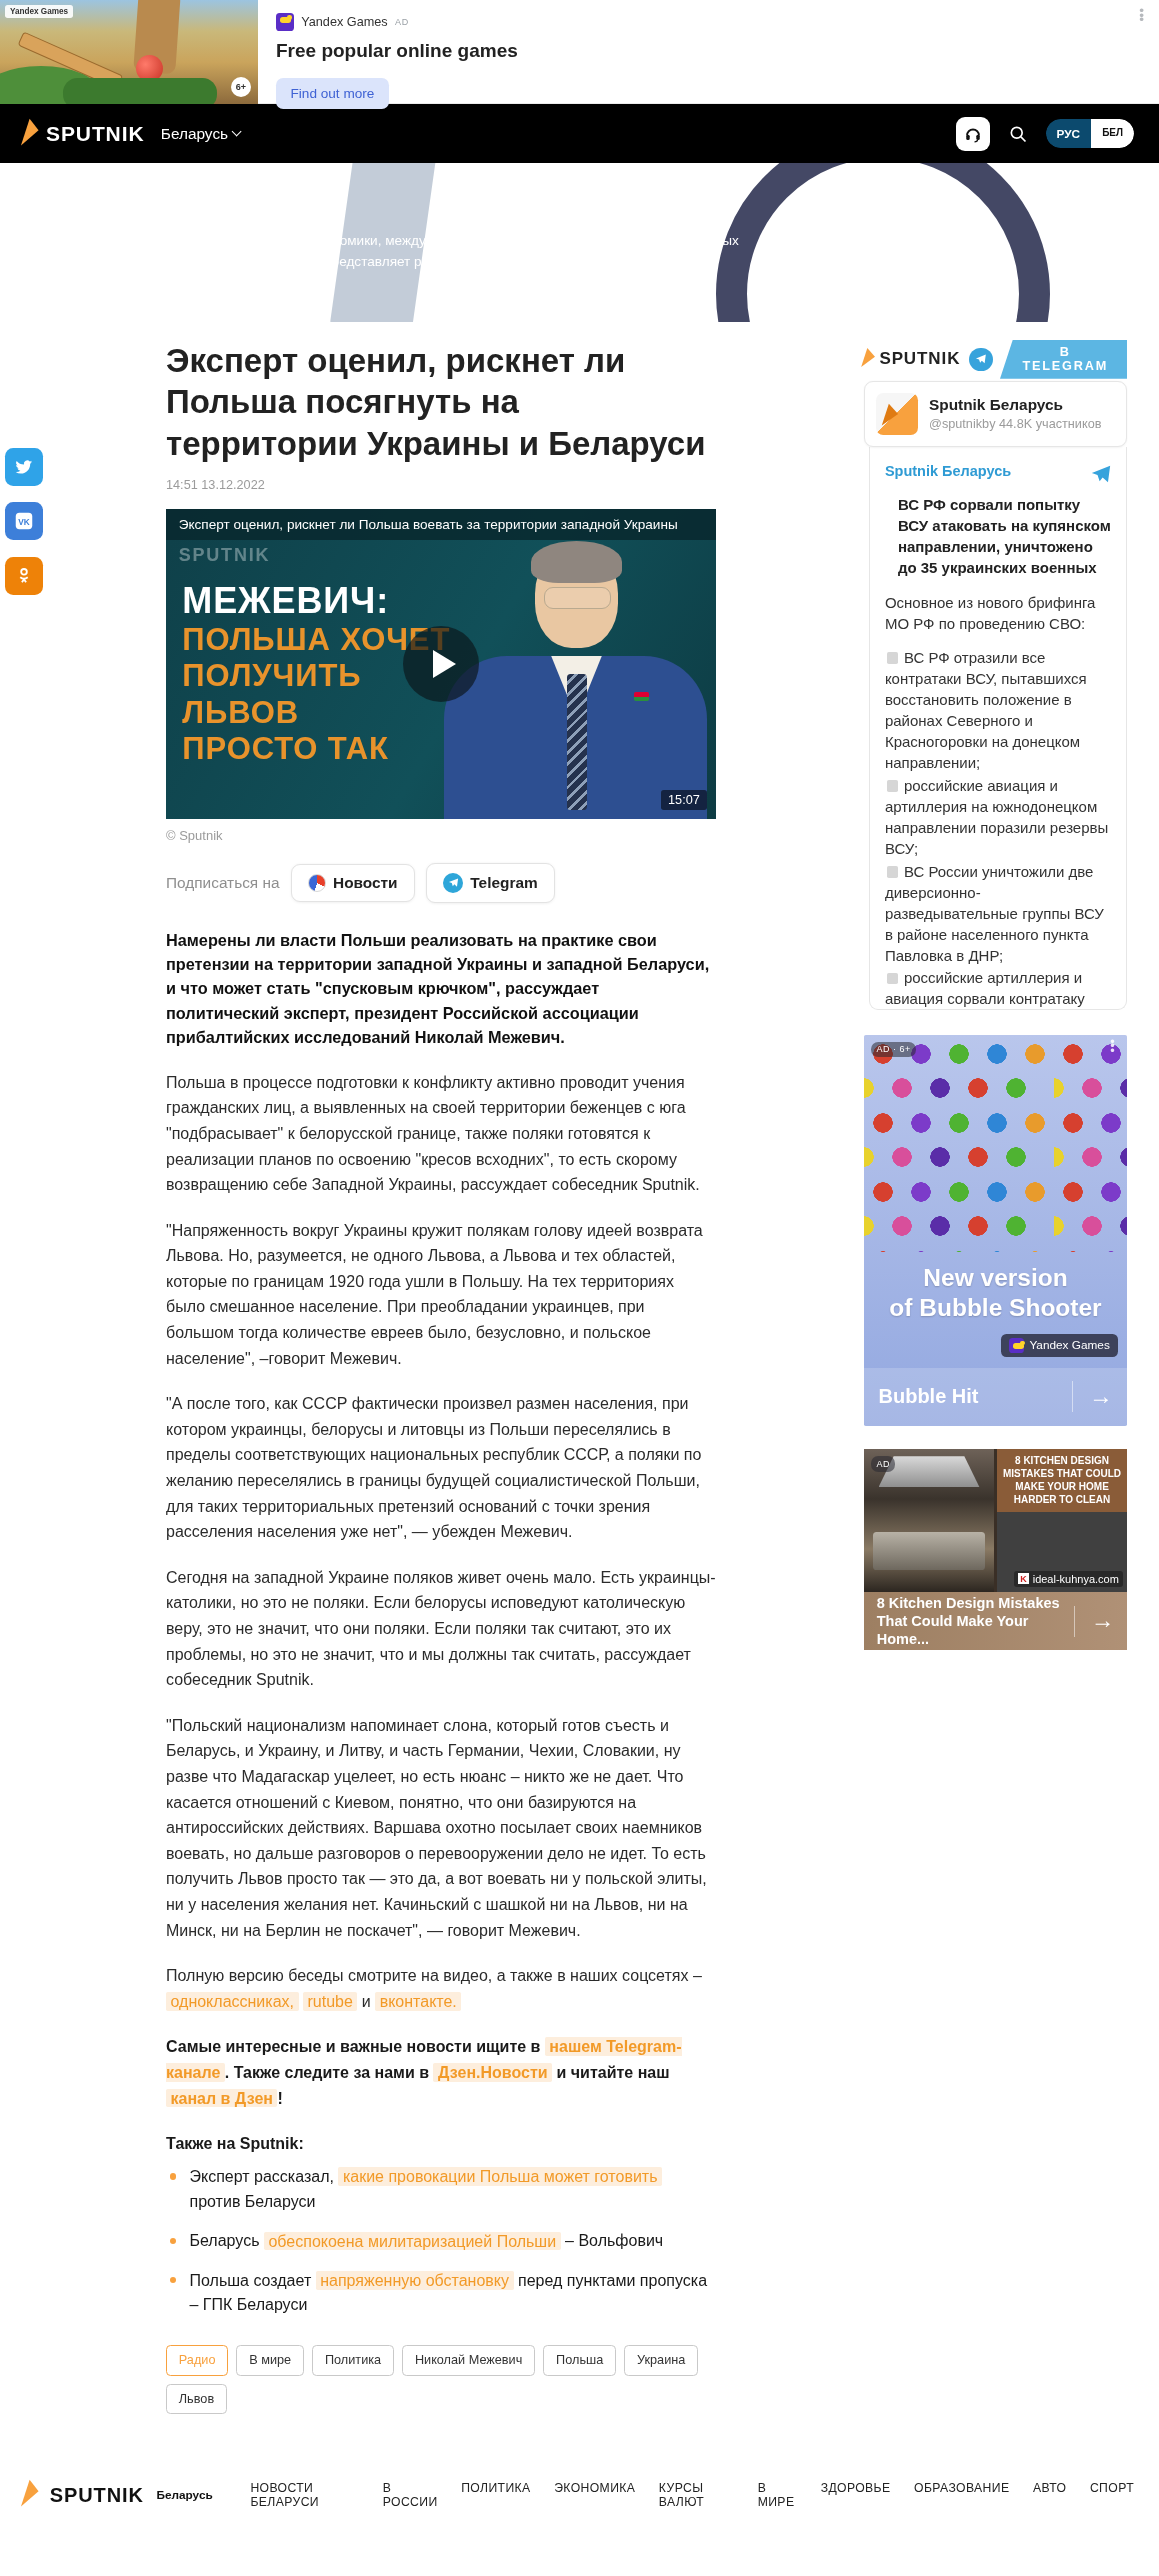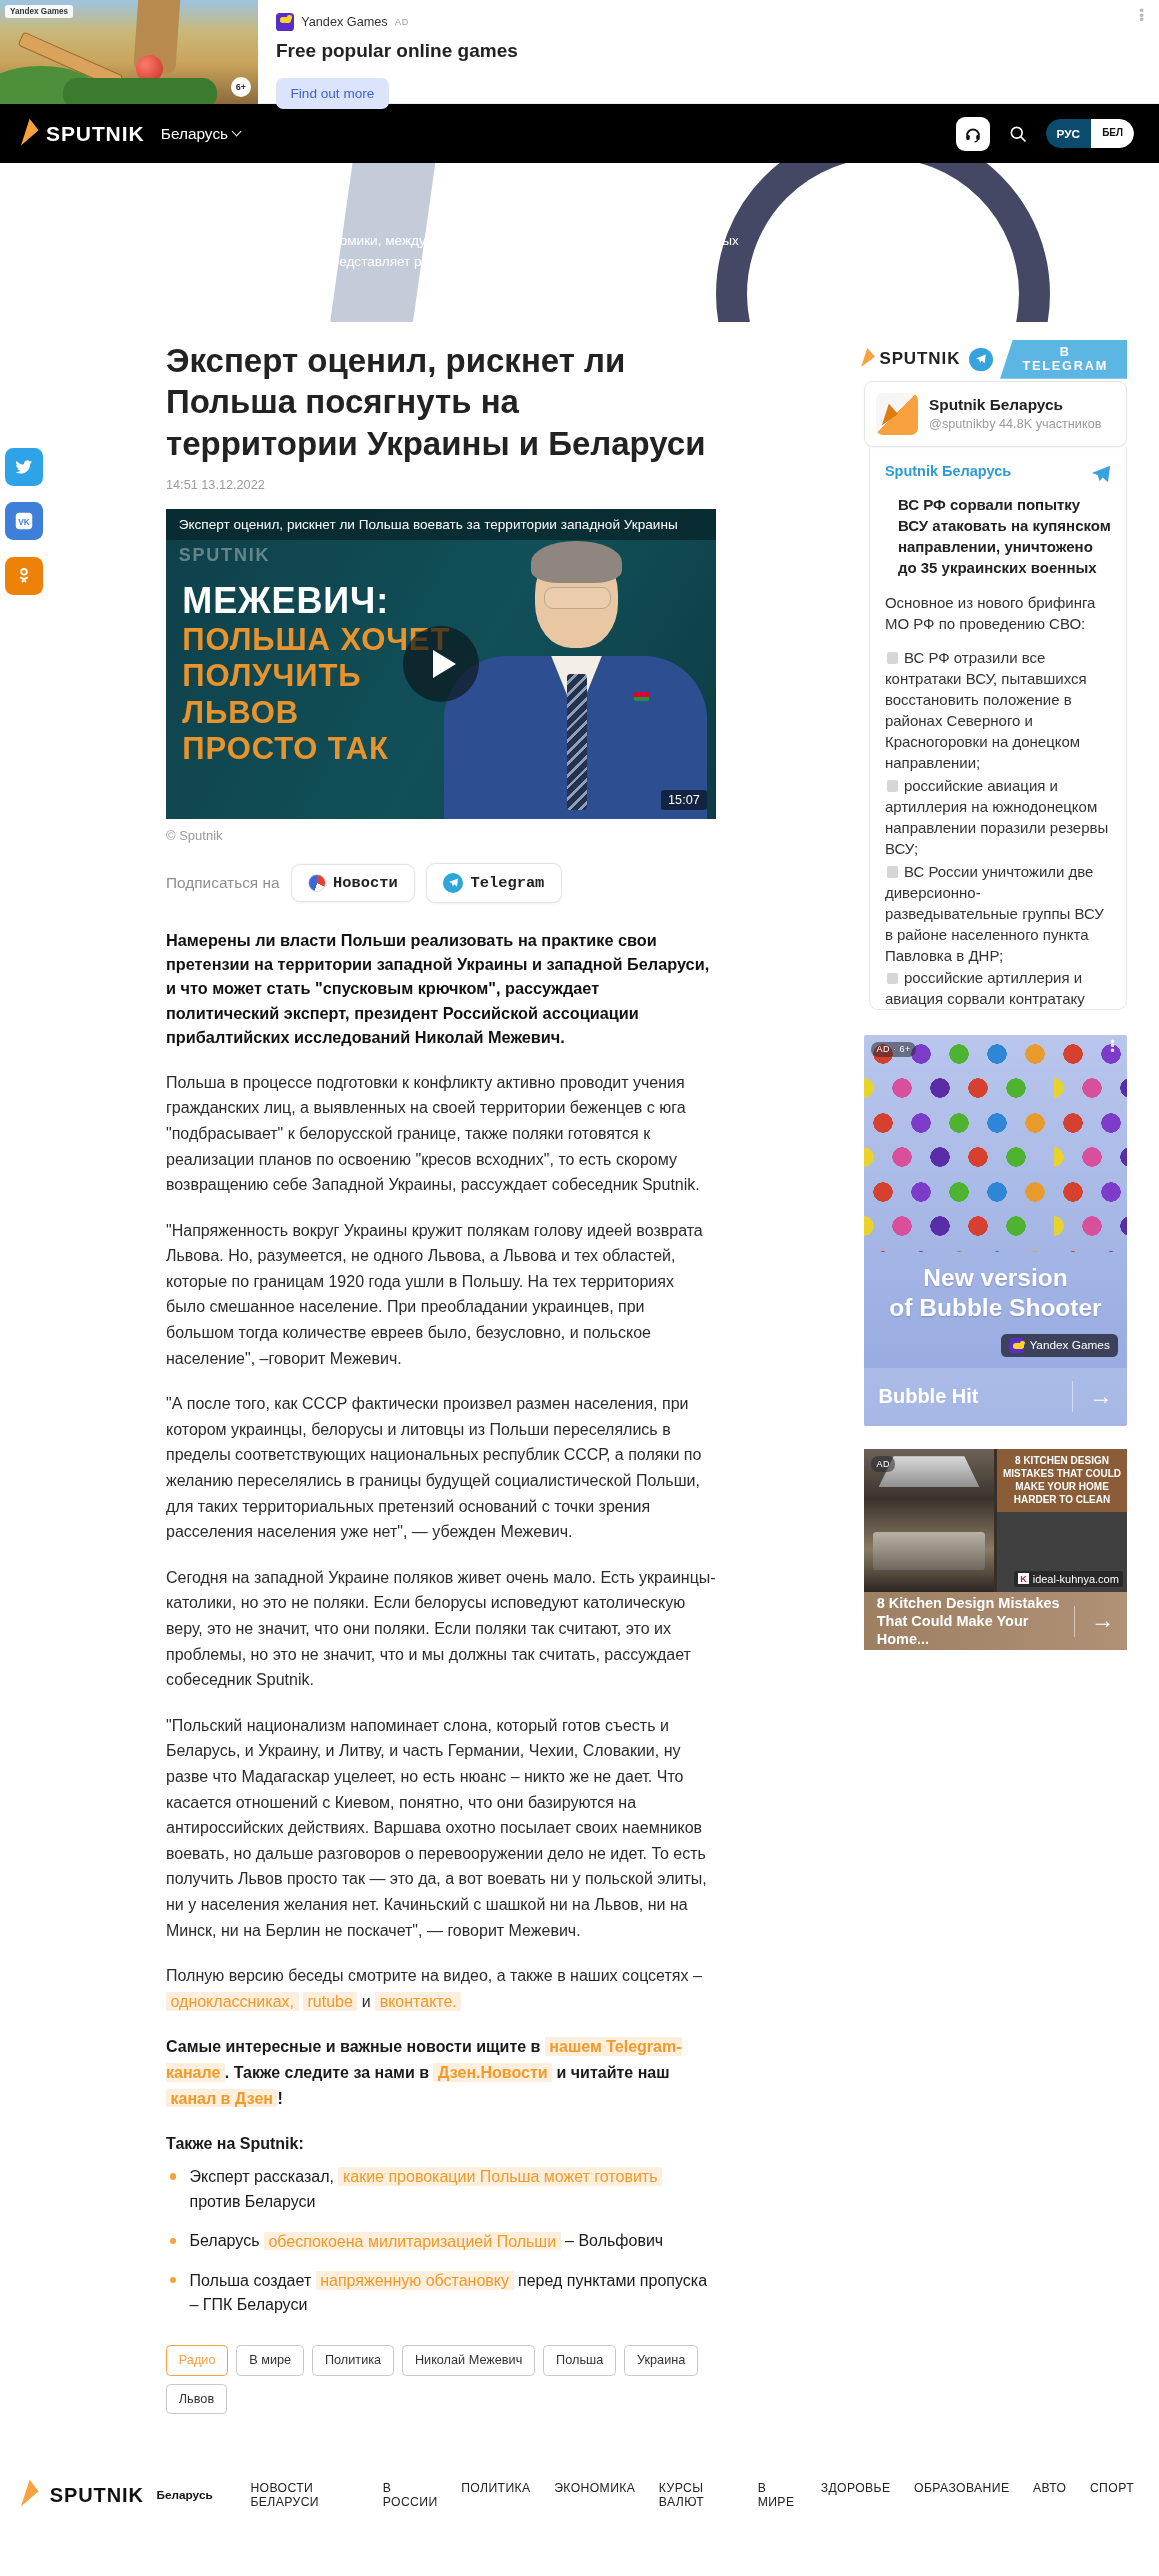--- a/index.html
+++ b/index.html
@@ -77,21 +77,21 @@
   .p-shirt { position:absolute; left:107px; bottom:100px; width:51px; height:63px; background:#f3efe6; clip-path:polygon(0 0,100% 0,50% 100%); }
   .p-tie { position:absolute; left:123px; bottom:9px; width:20px; height:136px; background:repeating-linear-gradient(135deg,#25324d 0 5.4px,#8ea0b8 5.4px 8.2px); border-radius:3.6px; }
   .p-flag { position:absolute; left:190px; bottom:118px; width:14.5px; height:9px; background:linear-gradient(180deg,#d03 55%,#2a8f3c 55%); border-radius:1.8px; }
   .play { position:absolute; left:50%; top:50%; transform:translate(-50%,-50%); width:76px; height:76px; border-radius:50%; background:rgba(10,20,24,.65); z-index:5; display:flex; align-items:center; justify-content:center; cursor:pointer; }
   .play::before { content:""; border-left:23.5px solid #fff; border-top:14.5px solid transparent; border-bottom:14.5px solid transparent; margin-left:7.2px; }
   .v-dur { position:absolute; right:9px; bottom:9px; background:rgba(0,0,0,.55); color:#fff; font-size:12.7px; padding:2.7px 7.2px; border-radius:2.7px; z-index:6; }
   .credit { margin-top:9px; font-size:13px; color:#9b9b9b; }
 
   .subscribe { display:flex; align-items:center; gap:11px; margin:20px 0 25px; }
   .subscribe .lbl { color:#8f8f8f; font-size:15.4px; }
-  .sub-btn { display:flex; align-items:center; gap:7.2px; background:#fff; border:0.9px solid #e3e3e3; border-radius:9px; padding:9px 16.3px; font-size:15.4px; font-weight:bold; color:#222; box-shadow:0 0.9px 2.7px rgba(0,0,0,.06); cursor:pointer;font-family:Liberation Mono, monospace; }
+  .sub-btn { display:flex; align-items:center; gap:7.2px; background:#fff; border:0.9px solid #e3e3e3; border-radius:9px; padding:9px 16.3px; font-size:15.4px; font-weight:bold; color:#222; box-shadow:0 0.9px 2.7px rgba(0,0,0,.06); cursor:pointer; }
   .news-ico { width:18px; height:18px; border-radius:50%; background:conic-gradient(#e8402a 0 32%, #fff 32% 55%, #3b67d6 55% 100%); border:0.9px solid #d8d8d8; }
   .tg-ico { width:20px; height:20px; border-radius:50%; background:#2ea6d9; display:flex; align-items:center; justify-content:center; }
 
   .lead { font-size:16.3px; font-weight:bold; line-height:1.5; color:#111; margin-bottom:20px; }
   .para { font-size:16px; line-height:1.6; color:#2b2b2b; margin-bottom:20px; }
   .olink { color:#f29a28; background:#fdeedd; padding:0.9px 4.5px; border-radius:1.8px; text-decoration:none; }
   .promo { font-size:16px; line-height:1.6; font-weight:bold; margin-bottom:23.5px; }
   .also-h { font-size:16px; font-weight:bold; margin-bottom:12.7px; }
   .also { list-style:none; margin-bottom:27px; }
   .also li { position:relative; padding-left:23.5px; font-size:16px; line-height:1.55; margin-bottom:14.5px; }

